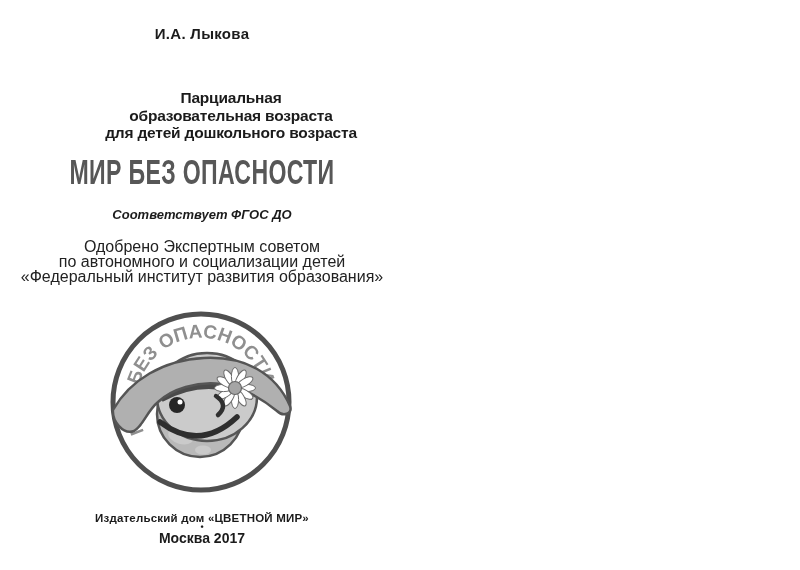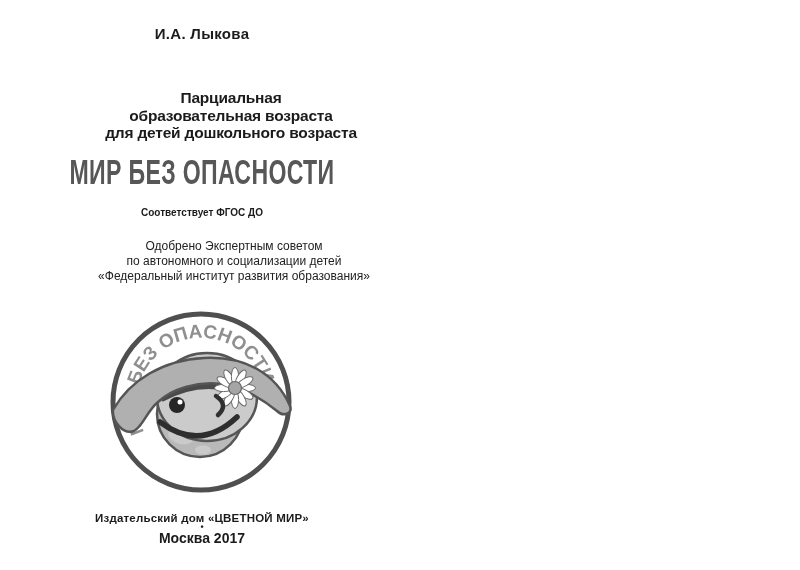--- a/index.html
+++ b/index.html
@@ -7,22 +7,22 @@
     position:relative;width:800px;height:570px;background:#ffffff;overflow:hidden;
     font-family:"Liberation Sans","DejaVu Sans",sans-serif;color:#1b1b1b;
   }
   .col{position:absolute;left:0;width:404px;text-align:center;}
   .author{top:25px;font-size:15px;font-weight:700;letter-spacing:.3px;}
   .program{top:89px;font-size:15.5px;font-weight:bold;line-height:17.5px;letter-spacing:-.2px;padding-left:29px;}
   .main-title{
     top:152px;font-size:35px;font-weight:bold;color:#575757;
     transform:scaleX(.66);transform-origin:50% 50%;white-space:nowrap;letter-spacing:.5px;
   }
-  .fgos{top:207px;font-size:10px;font-weight:600;}
-  .approval{top:239px;font-size:12px;font-weight:500;line-height:15px;color:#222;padding-left:32px;}
+  .fgos{top:207px;font-size:13px;font-weight:600;font-style:italic;}
+  .approval{top:239px;font-size:16px;font-weight:500;line-height:15px;color:#222;}
   .publisher{top:512px;font-size:11.5px;font-weight:bold;letter-spacing:.2px;text-align:center;}
   .sep-dot{top:523px;font-size:9px;line-height:9px;font-weight:bold;}
   .cityyear{top:530px;font-size:14px;font-weight:bold;}
   #logo-svg{position:absolute;left:100px;top:300px;}
   .arc-text{font-family:"Liberation Sans","DejaVu Sans",sans-serif;font-weight:bold;}
 </style>
 </head>
 <body>
 
 <div id="page">

